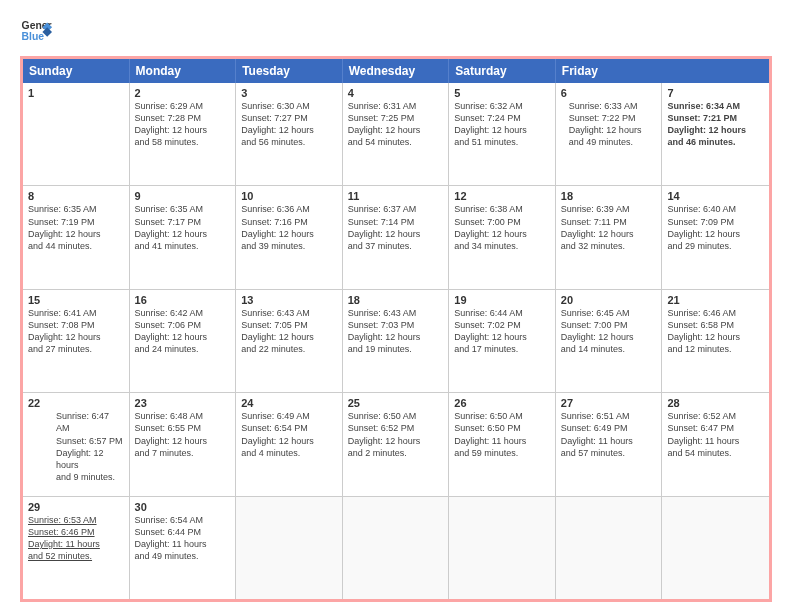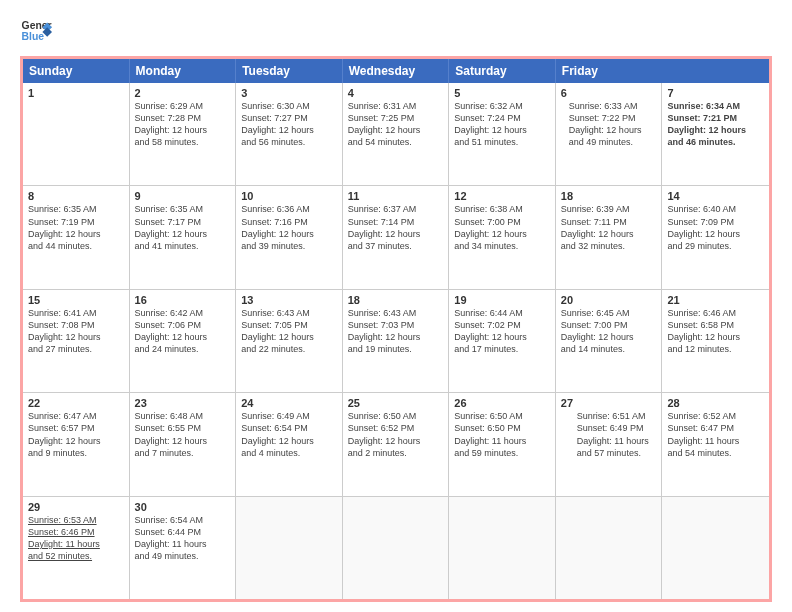--- a/index.html
+++ b/index.html
@@ -279,21 +279,21 @@
             <span class="day-num">21</span>
             <div class="cell-text" style="white-space: pre-line;">Sunrise: 6:46 AM
 Sunset: 6:58 PM
 Daylight: 12 hours
 and 12 minutes.</div>
           </div>
         </div>
         <div class="cal-row">
           <div class="cal-cell">
             <span class="day-num">22</span>
-            <div class="cell-text" style="white-space: pre-line;">Sunrise: 6:47 AM
+            <div class="cell-text" style="white-space: pre-line; margin-left: 28px;">Sunrise: 6:47 AM
 Sunset: 6:57 PM
 Daylight: 12 hours
 and 9 minutes.</div>
           </div>
           <div class="cal-cell">
             <span class="day-num">23</span>
             <div class="cell-text" style="white-space: pre-line;">Sunrise: 6:48 AM
 Sunset: 6:55 PM
 Daylight: 12 hours
 and 7 minutes.</div>
@@ -314,21 +314,21 @@
           </div>
           <div class="cal-cell">
             <span class="day-num">26</span>
             <div class="cell-text" style="white-space: pre-line;">Sunrise: 6:50 AM
 Sunset: 6:50 PM
 Daylight: 11 hours
 and 59 minutes.</div>
           </div>
           <div class="cal-cell">
             <span class="day-num">27</span>
-            <div class="cell-text" style="white-space: pre-line; margin-left: 16px;">Sunrise: 6:51 AM
+            <div class="cell-text" style="white-space: pre-line;">Sunrise: 6:51 AM
 Sunset: 6:49 PM
 Daylight: 11 hours
 and 57 minutes.</div>
           </div>
           <div class="cal-cell">
             <span class="day-num">28</span>
             <div class="cell-text" style="white-space: pre-line;">Sunrise: 6:52 AM
 Sunset: 6:47 PM
 Daylight: 11 hours
 and 54 minutes.</div>

